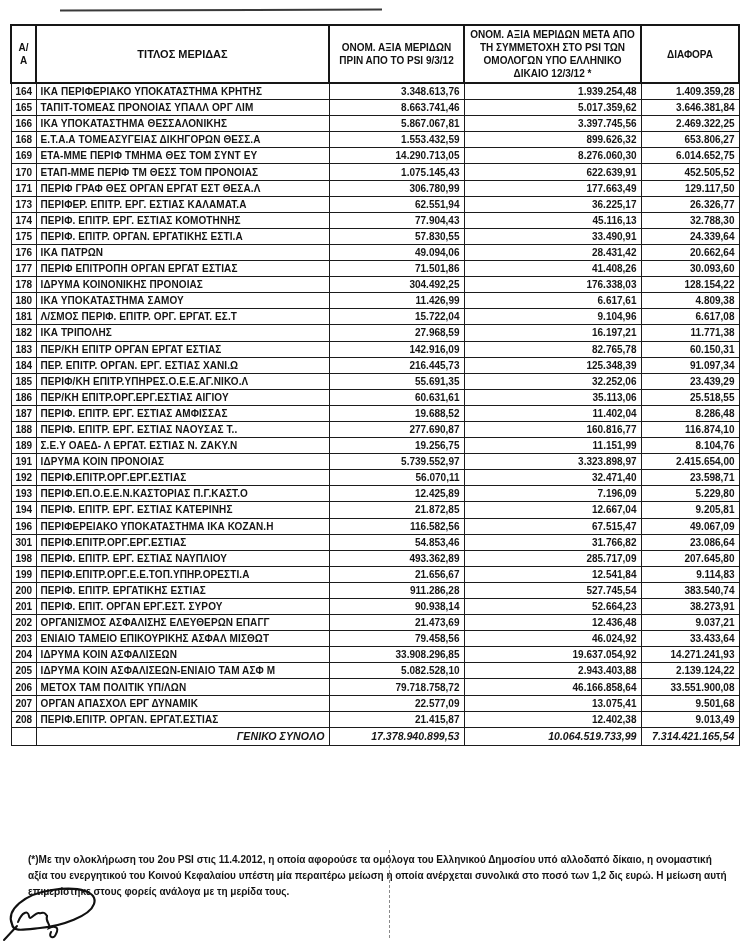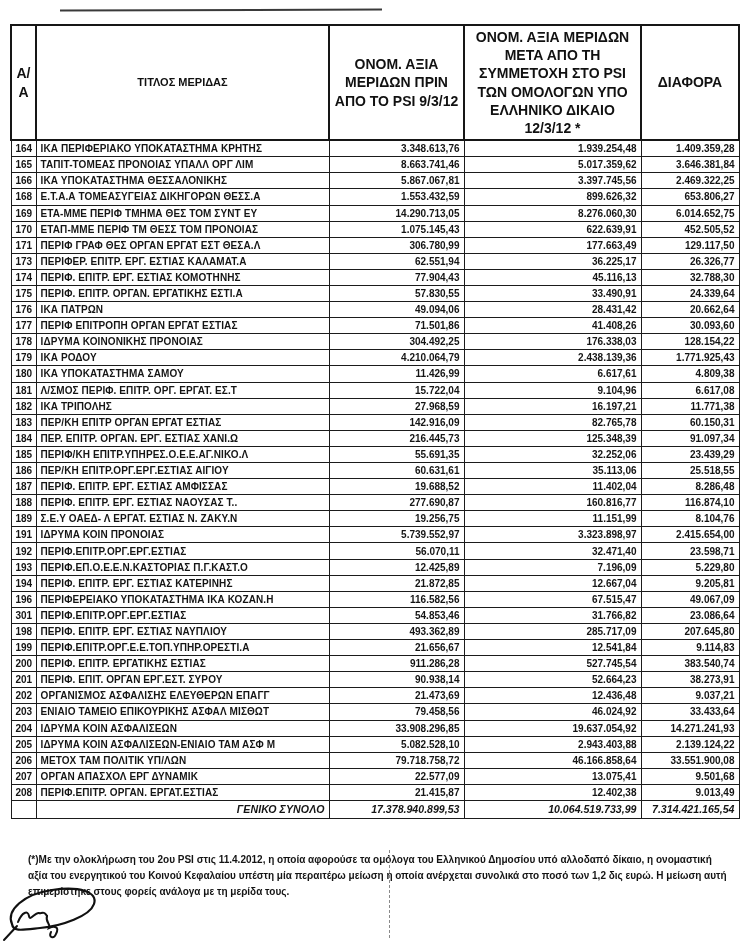--- a/index.html
+++ b/index.html
@@ -1,20 +1,20 @@
 <!DOCTYPE html>
 <html><head>
 <meta charset="utf-8">
 <style>
   html,body{margin:0;padding:0;}
   body{width:750px;height:950px;background:#e8e8e8;font-family:"Liberation Sans",sans-serif;}
   .page{position:relative;width:750px;height:950px;background:#ffffff;overflow:hidden;color:#1a1a1a;}
   .artifact-top{position:absolute;left:60px;top:9px;width:322px;height:2px;background:#3a3a3a;transform:rotate(-0.15deg);}
   table.grid{position:absolute;left:10px;top:24px;width:728px;border-collapse:collapse;table-layout:fixed;}
-  table.grid th{border:2px solid #161616;font-size:14px;font-weight:bold;text-align:center;vertical-align:middle;padding:2px 3px;line-height:1.3;height:48px;color:#111;}
+  table.grid th{border:2px solid #161616;font-size:10px;font-weight:bold;text-align:center;vertical-align:middle;padding:2px 3px;line-height:1.3;height:48px;color:#111;}
   table.grid td{border:1.5px solid #1b1b1b;font-size:10px;font-weight:bold;height:15.1px;padding:0 4px;white-space:nowrap;overflow:hidden;vertical-align:middle;color:#151515;}
   td.c-num{text-align:center;padding:0 1px;font-size:9.3px;}
   td.c-title{letter-spacing:0.1px;}
   td.c-val{text-align:right;padding-right:5px;}
   tr.total td{font-style:italic;font-size:10.6px;height:17px;}
   td.t-label{text-align:right;padding-right:10px;margin-left:43px;}
   .footnote{position:absolute;left:28px;top:852px;width:704px;margin:0;font-size:10px;font-weight:bold;line-height:1.6;color:#141414;text-align:left;}
   .foldmark{position:absolute;left:389px;top:850px;height:88px;width:0;border-left:1.5px dashed #8a8a8a;}
   .signature{position:absolute;left:2px;top:882px;}
 </style>
@@ -129,27 +129,20 @@
         <td class="c-val">30.093,60</td>
       </tr>
         <tr>
         <td class="c-num">178</td>
         <td class="c-title">ΙΔΡΥΜΑ ΚΟΙΝΟΝΙΚΗΣ ΠΡΟΝΟΙΑΣ</td>
         <td class="c-val">304.492,25</td>
         <td class="c-val">176.338,03</td>
         <td class="c-val">128.154,22</td>
       </tr>
         <tr>
-        <td class="c-num">179</td>
-        <td class="c-title">ΙΚΑ ΡΟΔΟΥ</td>
-        <td class="c-val">4.210.064,79</td>
-        <td class="c-val">2.438.139,36</td>
-        <td class="c-val">1.771.925,43</td>
-      </tr>
-        <tr>
         <td class="c-num">180</td>
         <td class="c-title">ΙΚΑ ΥΠΟΚΑΤΑΣΤΗΜΑ ΣΑΜΟΥ</td>
         <td class="c-val">11.426,99</td>
         <td class="c-val">6.617,61</td>
         <td class="c-val">4.809,38</td>
       </tr>
         <tr>
         <td class="c-num">181</td>
         <td class="c-title">Λ/ΣΜΟΣ ΠΕΡΙΦ. ΕΠΙΤΡ. ΟΡΓ. ΕΡΓΑΤ. ΕΣ.Τ</td>
         <td class="c-val">15.722,04</td>

